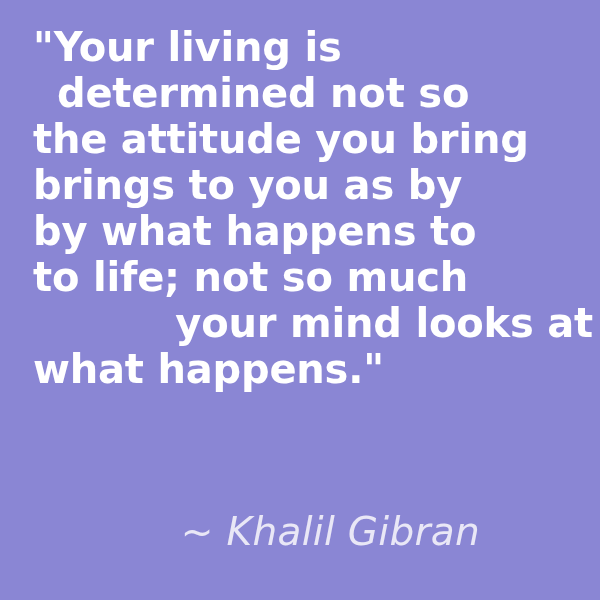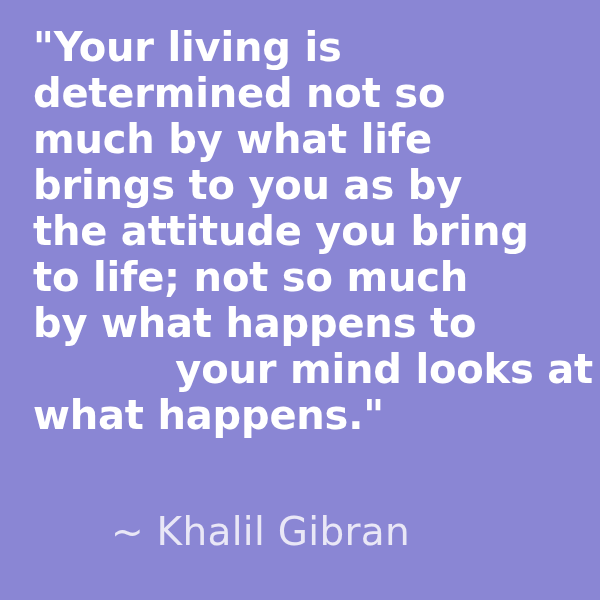--- a/index.html
+++ b/index.html
@@ -30,44 +30,44 @@
     font-weight: bold;
     font-size: 40px;
     line-height: 46px;
     letter-spacing: -0.2px;
     color: #ffffff;
     white-space: pre;
   }
   .attribution {
     position: absolute;
     left: 33px;
-    right: 112px;
+    right: 120px;
     top: 508px;
-    text-align: center;
+    text-align: right;
     font-family: "DejaVu Sans", sans-serif;
+    font-style: italic;
     font-weight: normal;
     font-size: 39px;
     line-height: 48px;
     letter-spacing: 0.3px;
     color: #e9e7f6;
     white-space: pre;
   }
 </style>
 </head>
 <body>
 
 <div class="quote-card" style="background: rgb(138, 134, 212);">
 
   <div class="quote-body">
     <span class="quote-line" style="color: rgb(255, 255, 255);">"Your living is</span>
-    <span class="quote-line" style="color: rgb(255, 255, 255);">determined not so</span>
-    <span class="quote-line" style="color: rgb(255, 255, 255);">much by what life</span>
+    <span class="quote-line" style="color: rgb(255, 255, 255); margin-left: 24px;">determined not so</span>
+    <span class="quote-line" style="color: rgb(255, 255, 255);">the attitude you bring</span>
     <span class="quote-line" style="color: rgb(255, 255, 255);">brings to you as by</span>
-    <span class="quote-line" style="color: rgb(255, 255, 255);">the attitude you bring</span>
+    <span class="quote-line" style="color: rgb(255, 255, 255);">by what happens to</span>
     <span class="quote-line" style="color: rgb(255, 255, 255);">to life; not so much</span>
-    <span class="quote-line" style="color: rgb(255, 255, 255);">by what happens to</span>
     <span class="quote-line" style="color: rgb(255, 255, 255); text-align: right;">your mind looks at</span>
     <span class="quote-line" style="color: rgb(255, 255, 255);">what happens."</span>
   </div>
 
   <div class="attribution" style="color: rgb(233, 231, 246);">~ Khalil Gibran</div>
 
 </div>
 
 </body></html>

